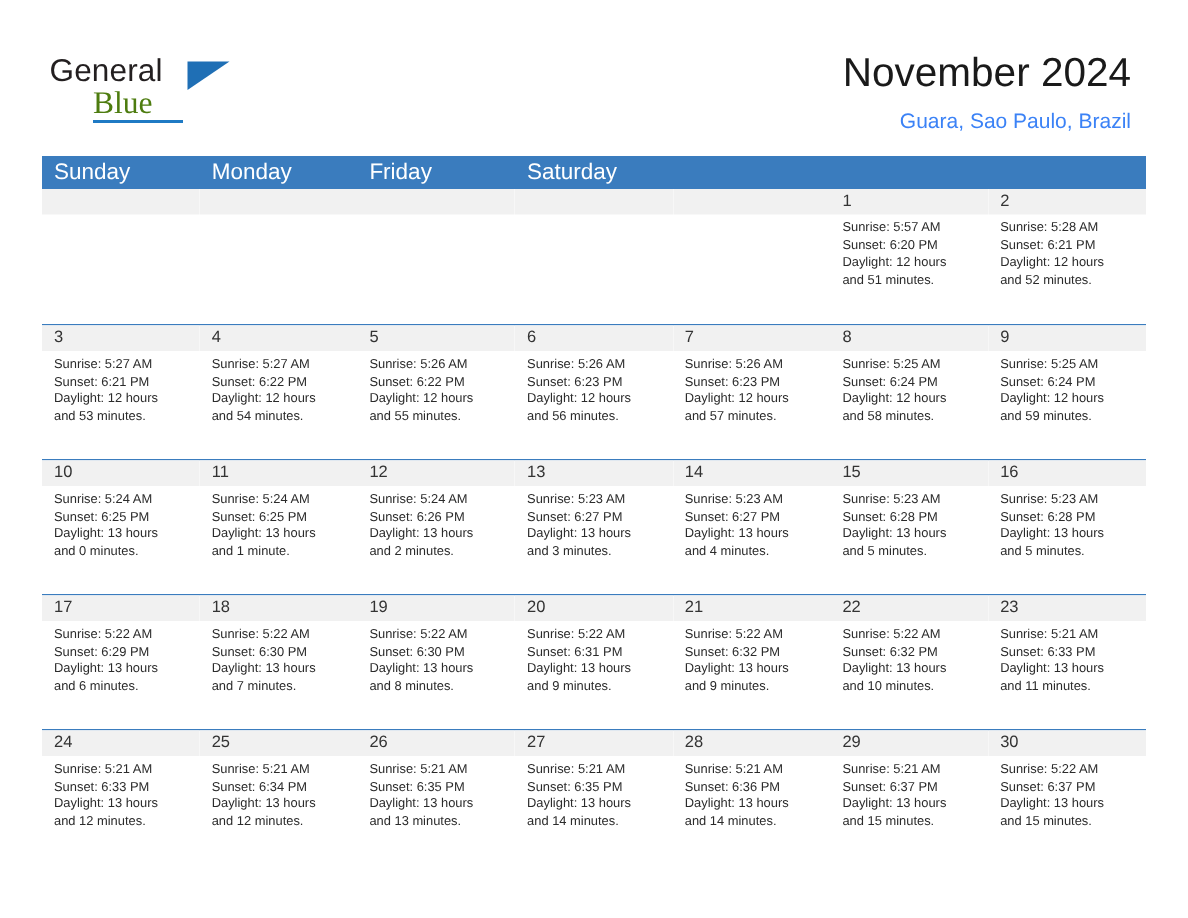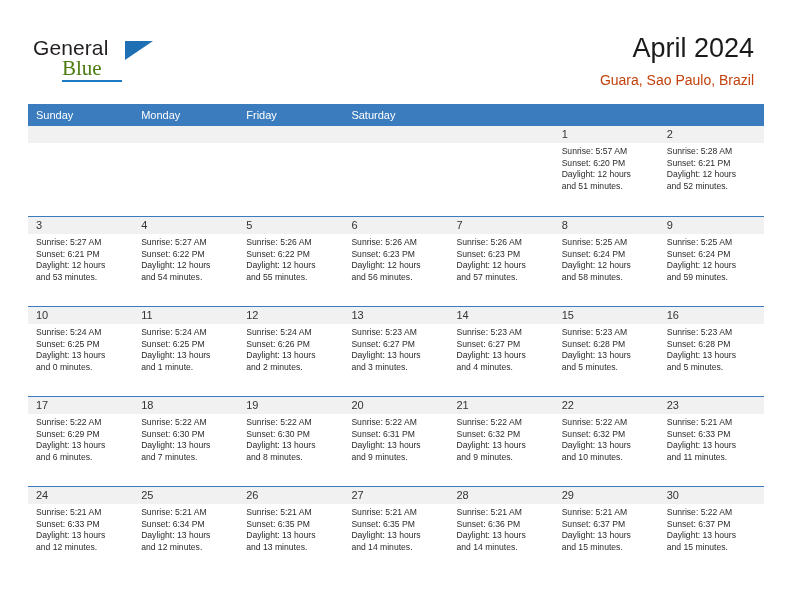--- a/index.html
+++ b/index.html
@@ -80,21 +80,21 @@
   }
   .title {
     font-size: 27px;
     color: #1a1a1a;
     line-height: 32px;
     font-weight: normal;
     white-space: nowrap;
   }
   .subtitle {
     font-size: 14px;
-    color: #c2410c;
+    color: #3b82f6;
     line-height: 18px;
     margin-top: 7px;
     white-space: nowrap;
   }
 
   
   .calendar {
     position: absolute;
     left: 28px;
     top: 104px;
@@ -104,21 +104,21 @@
     display: flex;
     width: 736px;
     height: 22px;
     background: #3a7cbe;
   }
   .weekday-cell {
     width: 105.14px;
     height: 22px;
     box-sizing: border-box;
     padding: 4px 0 0 8px;
-    font-size: 11px;
+    font-size: 15px;
     color: #ffffff;
     line-height: 14px;
     white-space: nowrap;
   }
 
   .week-row {
     display: flex;
     width: 736px;
     height: 90px;
     border-top: 1px solid #3a7cbe;
@@ -164,21 +164,21 @@
   <div class="header">
 
     <div class="logo">
       <span class="logo-general">General</span>
       <span class="logo-triangle"></span>
       <span class="logo-blue">Blue</span>
       <span class="logo-underline"></span>
     </div>
 
     <div class="title-block">
-      <div class="title">April 2024</div>
+      <div class="title">November 2024</div>
       <div class="subtitle">Guara, Sao Paulo, Brazil</div>
     </div>
 
   </div>
 
   <div class="calendar">
 
     <div class="weekday-row">
       <div class="weekday-cell">Sunday</div>
       <div class="weekday-cell">Monday</div>

